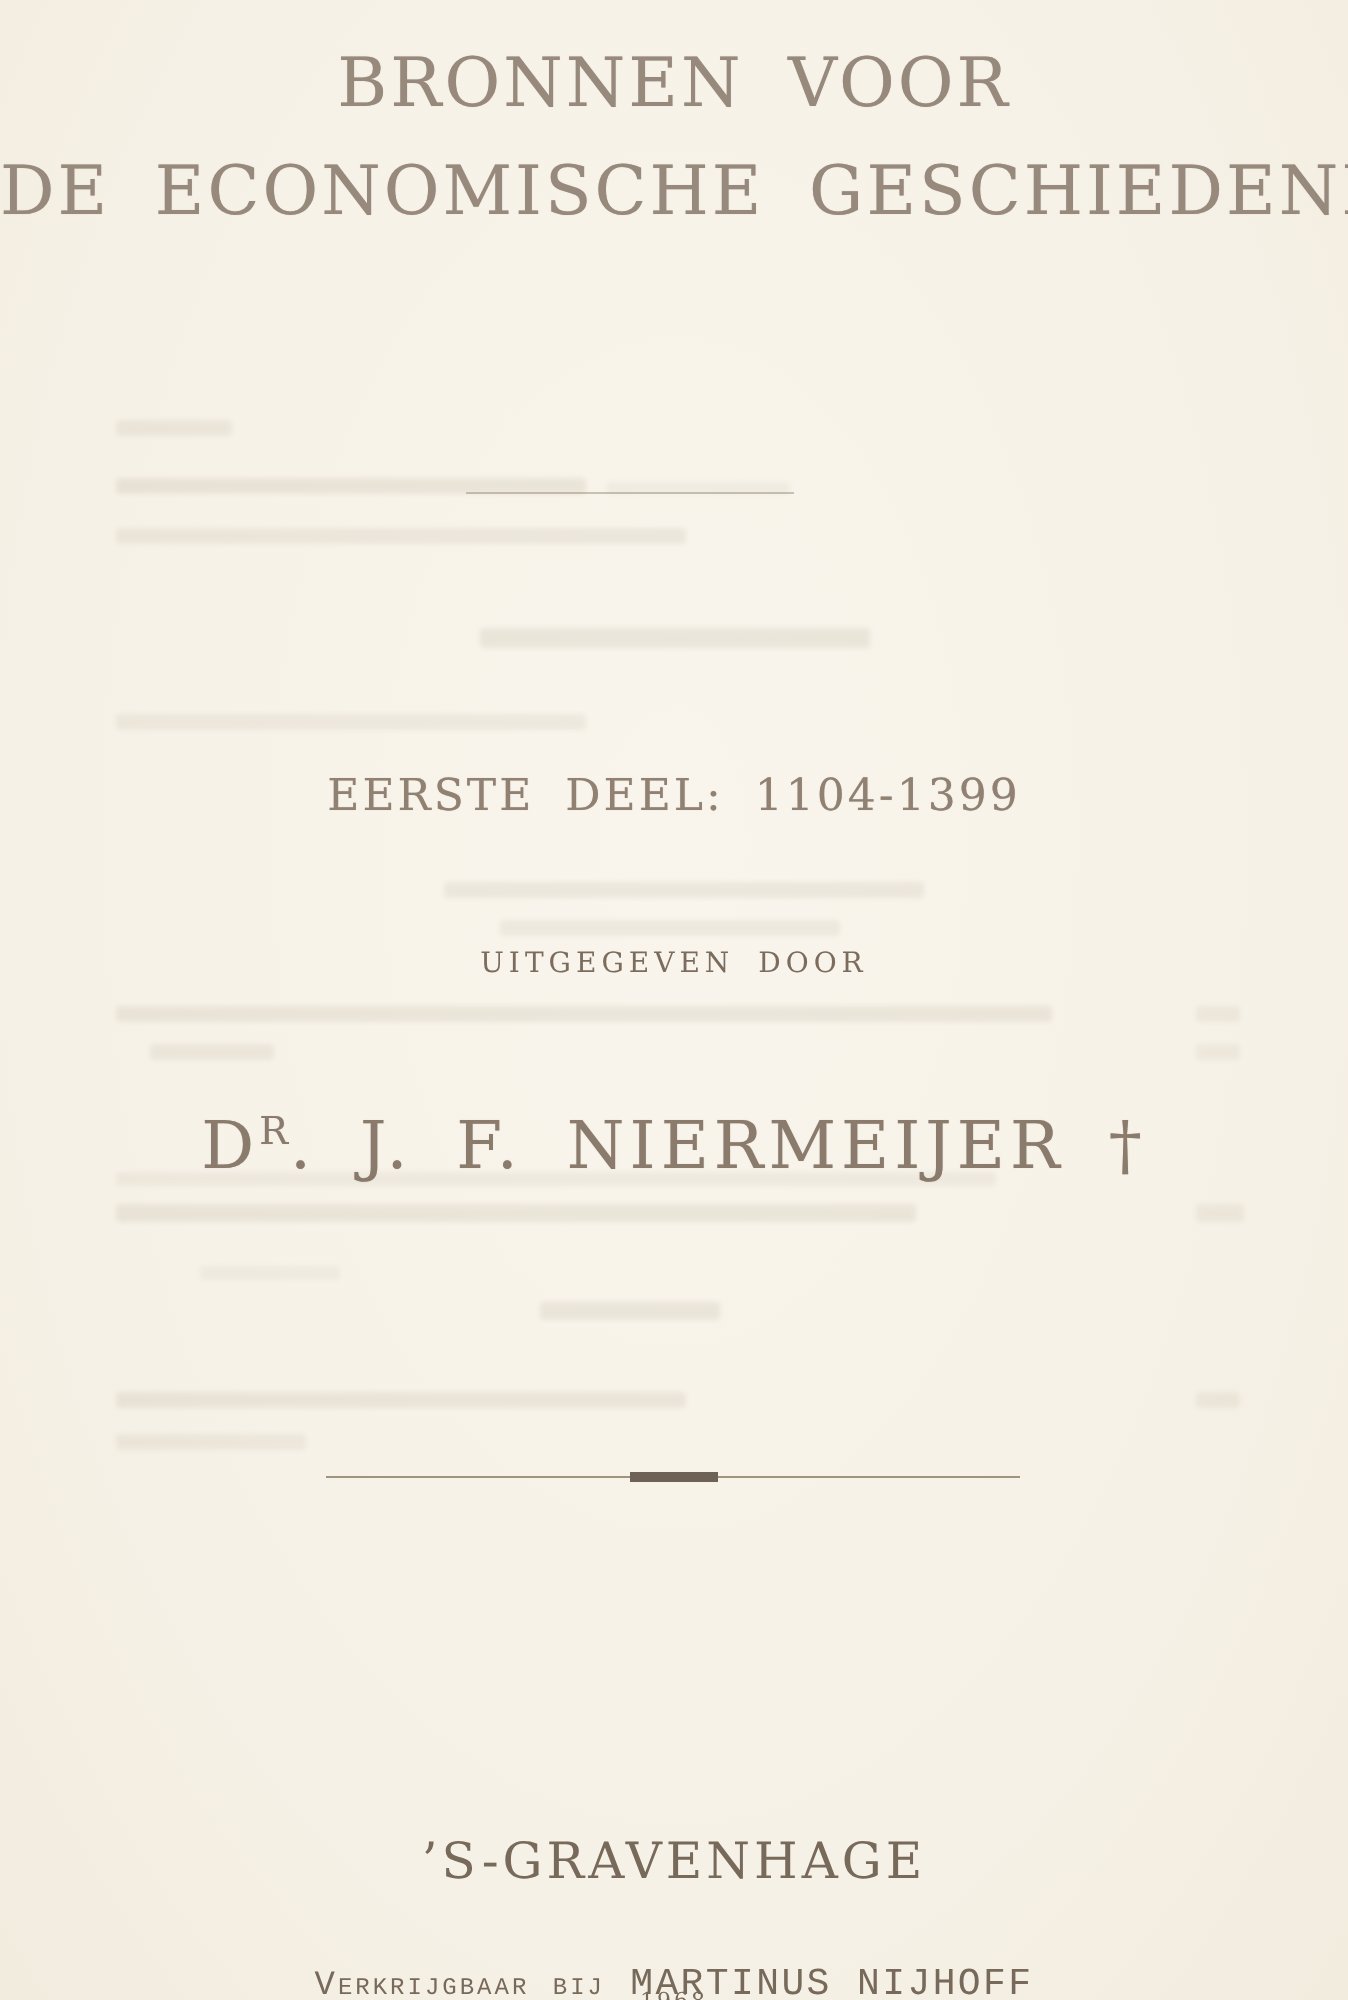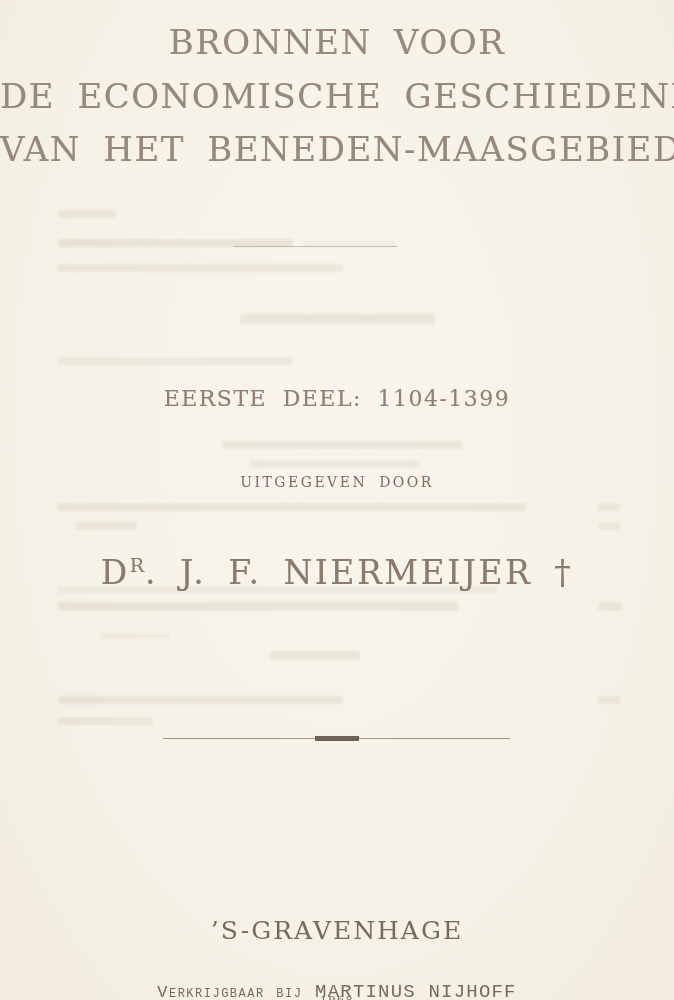--- a/index.html
+++ b/index.html
@@ -79,21 +79,20 @@
     filter:blur(1.3px);
   }
 </style>
 </head>
 <body>
 
 <div class="page">
 
   <div class="abs title-line" id="t1">BRONNEN VOOR</div>
   <div class="abs title-line" id="t2">DE ECONOMISCHE GESCHIEDENIS</div>
-  <div class="abs title-line" id="t3">VAN HET BENEDEN-MAASGEBIED</div>
 
   <div class="rule1"></div>
 
   <div class="abs part-line">EERSTE DEEL: 1104-1399</div>
 
   <div class="abs author"><span>D</span><span class="sup">R</span><span>. J. F. NIERMEIJER †</span></div>
 
   <div class="abs byline">UITGEGEVEN DOOR</div>
 
   <div class="rule2">

